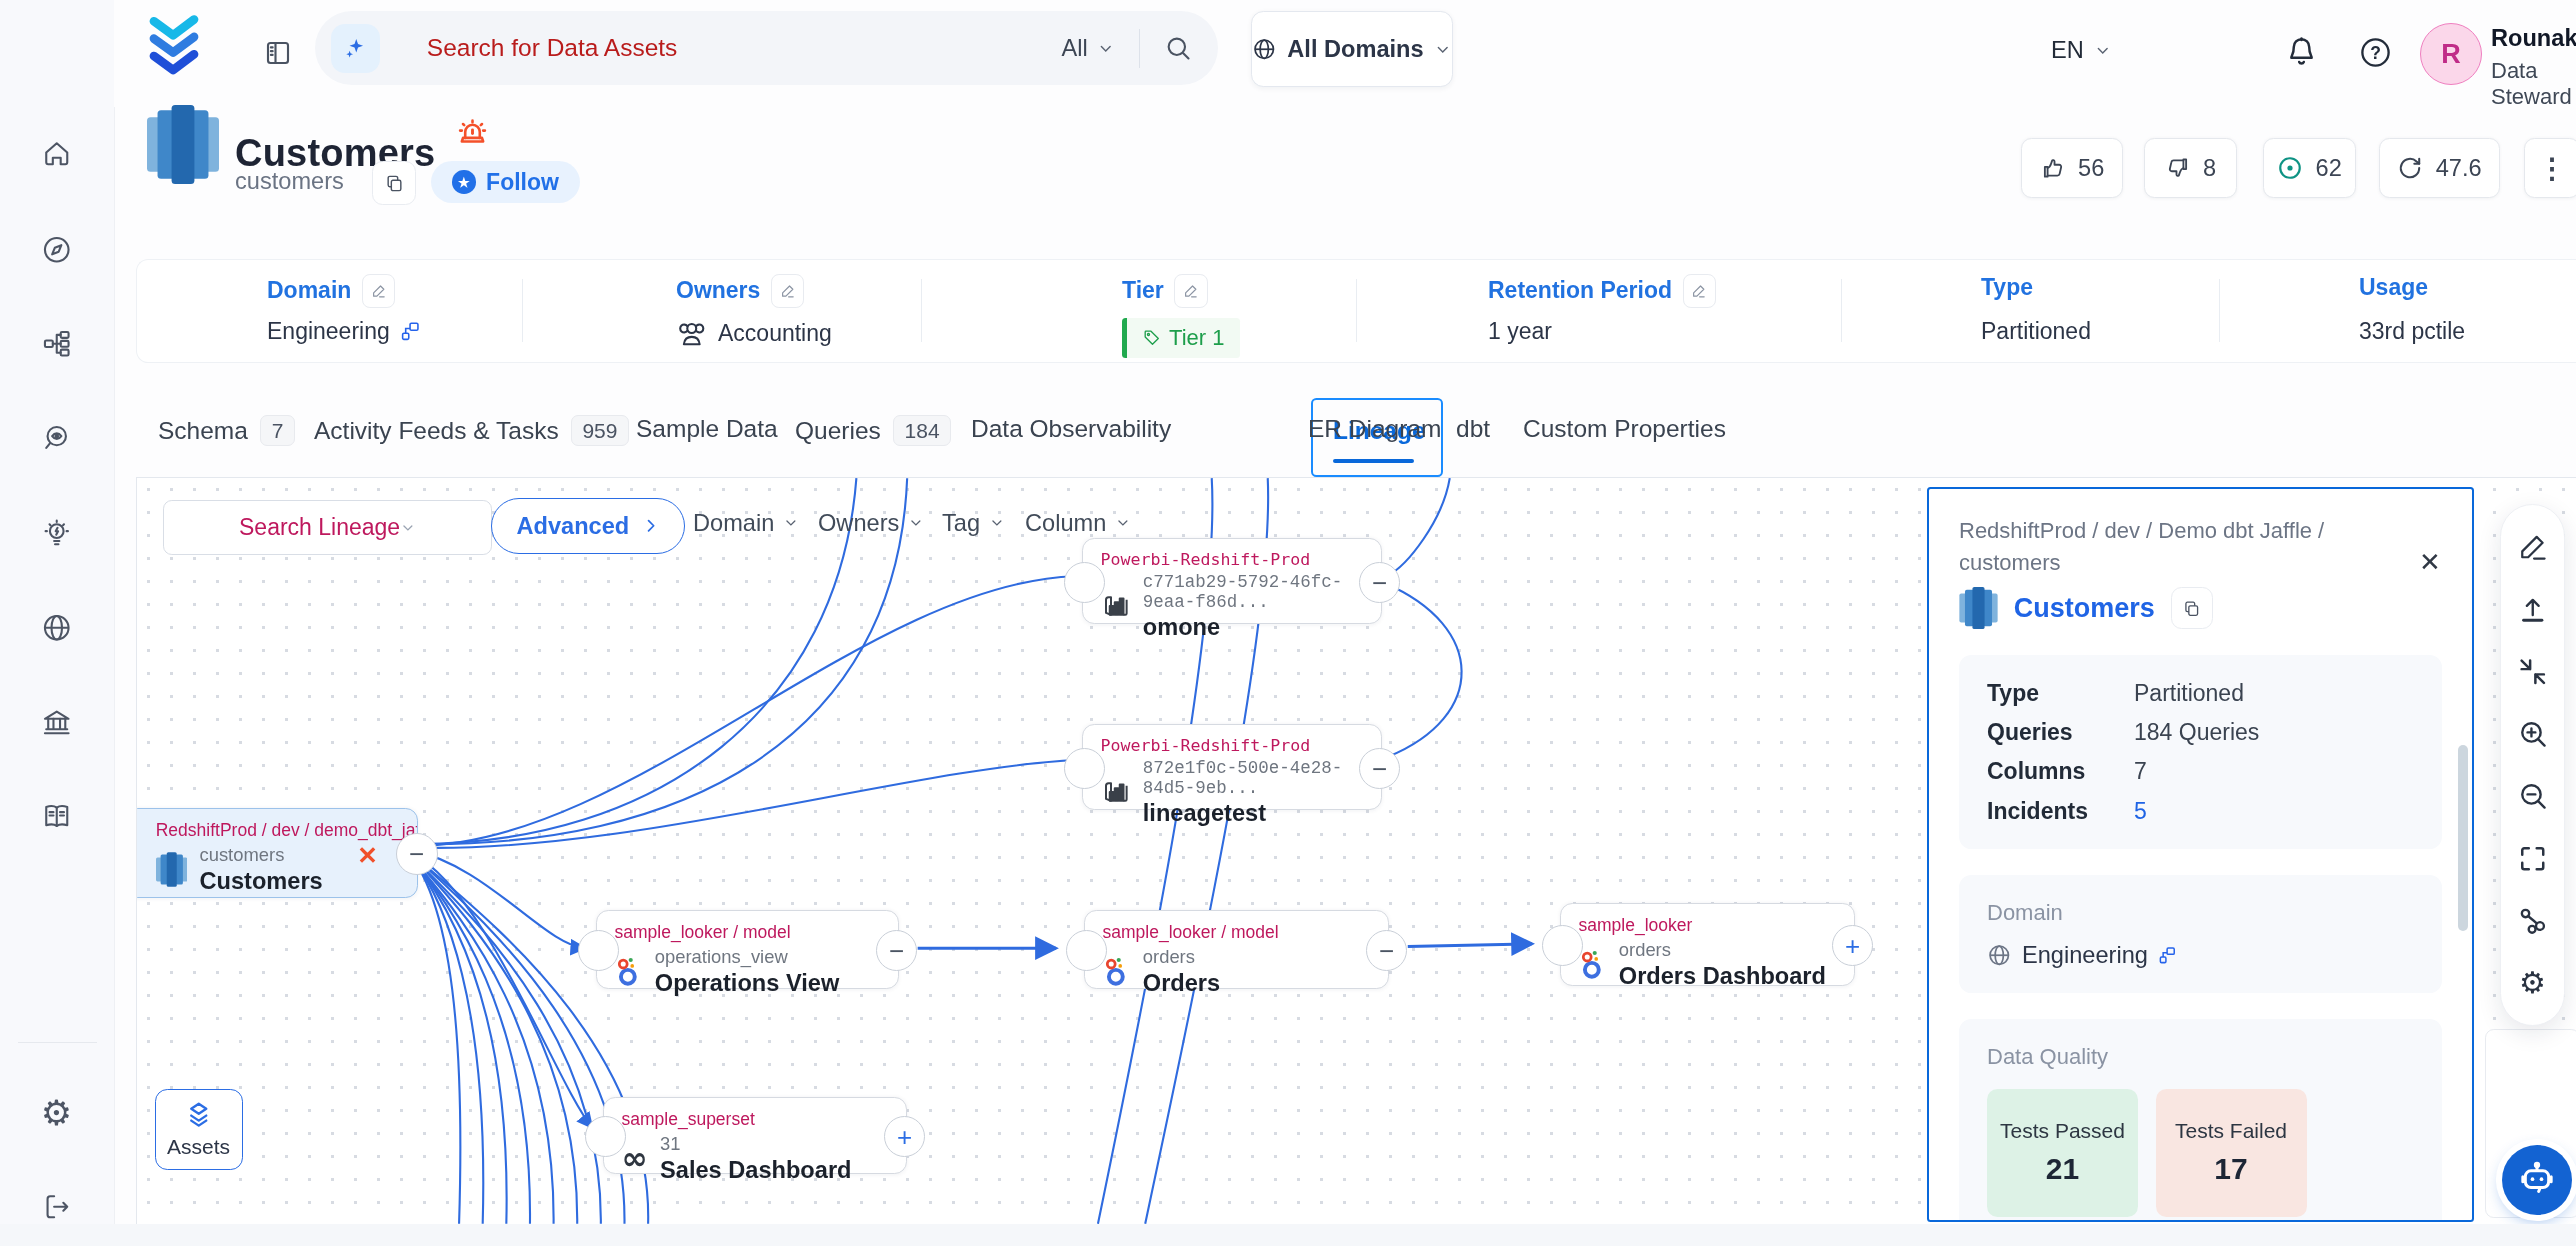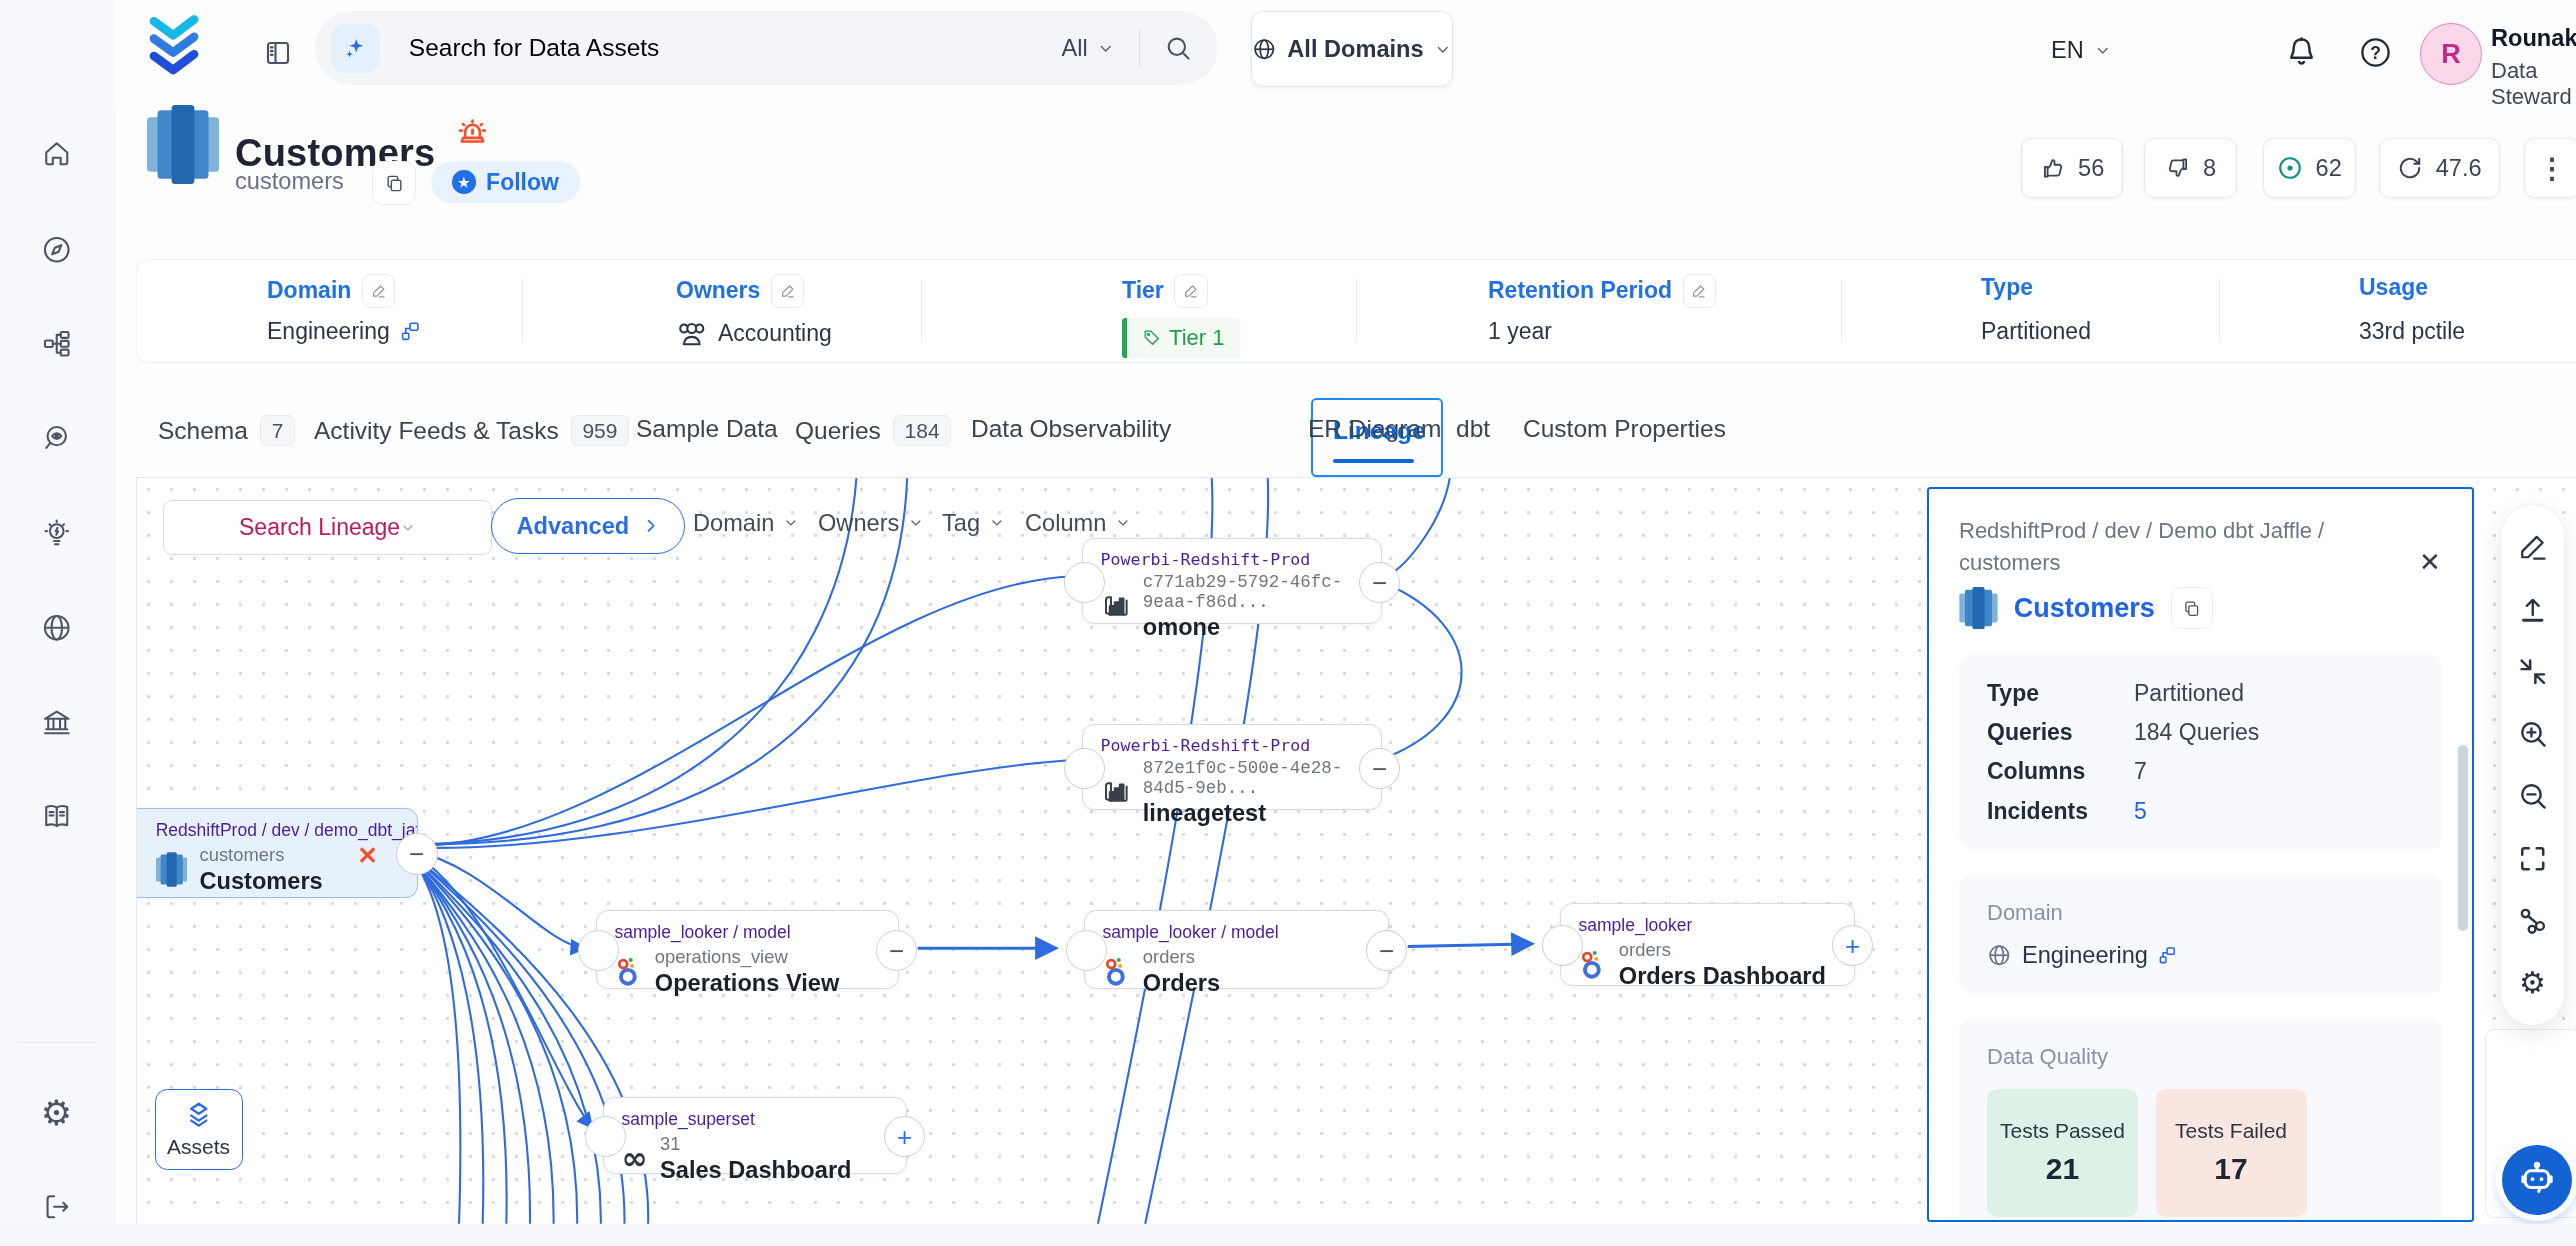--- a/index.html
+++ b/index.html
@@ -11,21 +11,21 @@
   
   .sidebar{position:absolute;left:0;top:0;width:114px;height:1246px;background:#f8f9fc;border-right:0.9px solid #eef0f4}
   .sbi{position:absolute;left:32px;width:49px;height:49px;display:flex;align-items:center;justify-content:center;color:#4d5564;cursor:pointer}
   .sbi svg{width:31.5px;height:31.5px}
   .sb-div{position:absolute;left:17.5px;width:79px;height:0.9px;background:#e6e9ee}
   
   .topbar{position:absolute;left:114px;top:0;width:2462px;height:107px;background:#fdfdfe}
   .logo{position:absolute;left:33px;top:14px}
   .searchpill{position:absolute;left:201px;top:11.4px;width:903px;height:74px;background:#f3f5f9;border-radius:37px;display:flex;align-items:center}
   .sparkchip{width:49px;height:49px;margin-left:15.8px;border-radius:14px;background:#e4f1fd;display:flex;align-items:center;justify-content:center}
-  .ph{margin-left:29px;font-size:24.5px;color:#000000;flex:1}
+  .ph{margin-left:47px;font-size:24.5px;color:#b91c1c;flex:1}
   .scope{display:flex;align-items:center;gap:8.8px;font-size:23.6px;color:#3c4554}
   .vdiv{width:0.9px;height:39px;background:#dde2ea;margin:0 24.5px}
   .dompill{position:absolute;left:1137px;top:11.4px;width:200px;height:74px;background:#fff;border:0.9px solid #e4e8ef;border-radius:12.3px;
            box-shadow:0 1.8px 5.3px rgba(20,30,60,.05);display:flex;align-items:center;justify-content:center;gap:10.5px;font-size:23.6px;font-weight:600;color:#2c3547}
   .chev{display:inline-flex}
   
   .title{position:absolute;left:235px;top:107px;font-size:38px;font-weight:700;color:#1e2434;letter-spacing:0.2px}
   .fqn{position:absolute;left:235px;top:168px;font-size:23.6px;color:#6a7383}
   .chip{border:0.9px solid #e9ecf1;border-radius:10.5px;background:#fff;display:flex;align-items:center;justify-content:center}
   .follow{position:absolute;left:431px;top:161px;height:42px;padding:0 21px;border-radius:23px;background:#e8f2fe;display:flex;align-items:center;gap:10.5px;
@@ -51,21 +51,21 @@
   .canvas{position:absolute;left:136px;top:477px;width:2440px;height:746px;background:#fff;border:0.9px solid #e4e8ee;
           background-image:radial-gradient(circle,#d7dbe2 1.5px,transparent 1.5px);background-size:23px 23px;overflow:hidden}
   .edges{position:absolute;left:0;top:0;pointer-events:none}
   .lsearch{position:absolute;left:26px;top:22px;width:289px;height:53px;background:#fff;border:0.9px solid #d9dee6;border-radius:8.8px;
            display:flex;align-items:center;justify-content:center;padding:0 19px;font-size:23px;color:#be185d}
   .advbtn{position:absolute;left:354px;top:20px;height:54px;padding:0 24.5px;background:#fff;border:1.8px solid #2b6de4;border-radius:28px;
           display:flex;align-items:center;gap:12.3px;color:#2b6de4;font-size:23.6px;font-weight:600;cursor:pointer}
   .lfilter{position:absolute;top:31.5px;display:flex;align-items:center;gap:8.8px;font-size:23.6px;color:#414b59;cursor:pointer}
   .node{position:absolute;background:#fff;border:0.9px solid #d6dae1;border-radius:12.3px;box-shadow:0 0.9px 4.4px rgba(25,35,60,.06)}
   .node.sel{background:#e7f1fc;border:0.9px solid #9cc2ea}
-  .n-h{padding:10.5px 17.5px 0 17.5px;font-size:17.5px;color:#4c1d95;white-space:nowrap;overflow:hidden}
+  .n-h{padding:10.5px 17.5px 0 17.5px;font-size:17.5px;color:#be185d;white-space:nowrap;overflow:hidden}
   .n-h.mono{font-family:"DejaVu Sans Mono",monospace;font-size:16.6px}
   .n-b{display:flex;align-items:center;gap:12.3px;padding:3.5px 17.5px 0 17.5px}
   .n-s{font-size:18.4px;color:#6f7680}
   .n-s.mono{font-family:Liberation Mono, monospace;font-size:17.5px}
   .n-n{font-size:23.6px;font-weight:700;color:#1b212b;margin-top:1.8px;white-space:nowrap}
   .handle{position:absolute;width:39px;height:39px;border-radius:50%;background:#fff;border:1.3px solid #c9cfd8;display:flex;align-items:center;
           justify-content:center;font-size:26px;color:#4b5563;cursor:pointer;line-height:1}
   .handle.plus{color:#2b6de4}
   .layersbtn{position:absolute;left:17.5px;top:611px;width:86px;height:79px;background:#fff;border:1.8px solid #2b6de4;border-radius:12.3px;
              display:flex;flex-direction:column;align-items:center;justify-content:center;gap:5.3px;cursor:pointer}

